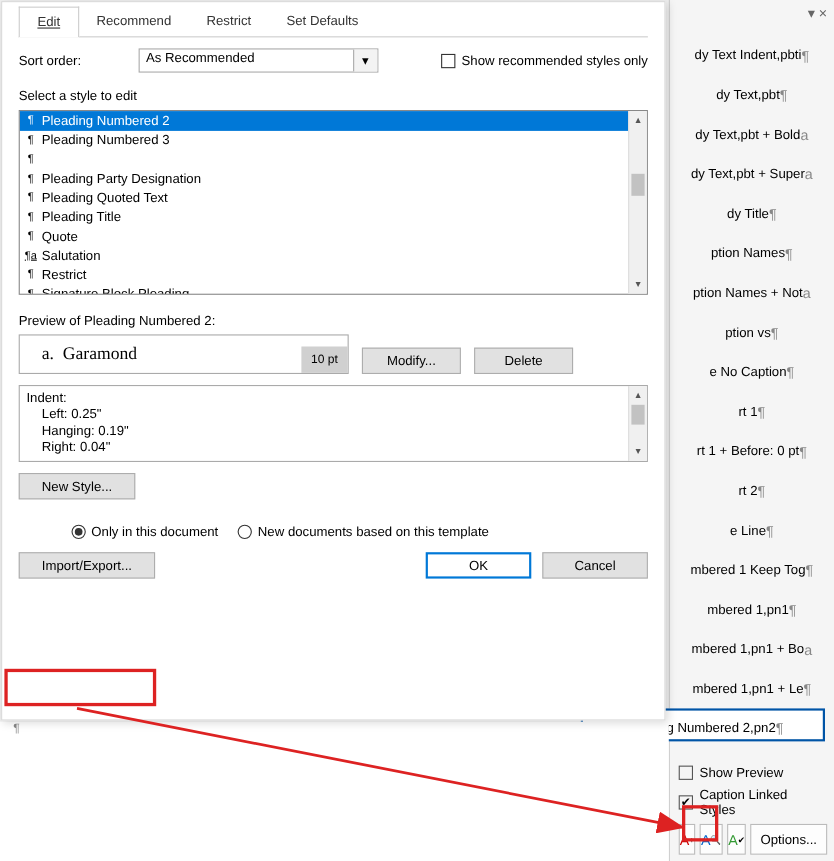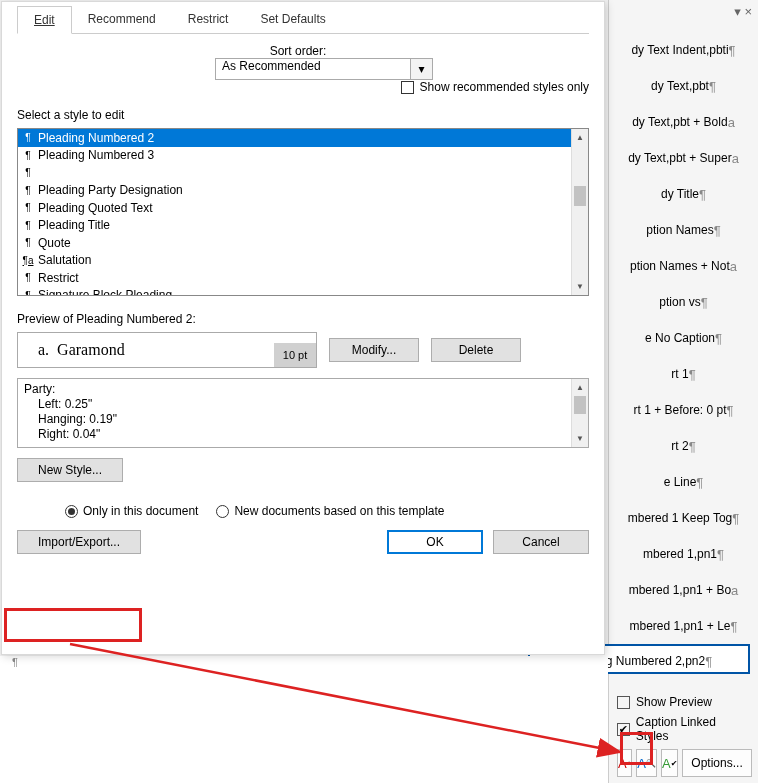--- a/index.html
+++ b/index.html
@@ -46,21 +46,21 @@
   }
   .tab {
     padding: 6px 16px;
     cursor: pointer;
     color: #333;
     position: relative;
   }
   .tab.active { border: 1px solid #ccc; border-bottom: 1px solid #fff; margin-bottom: -1px; background: #fff; }
   .tab u { text-decoration: underline; }
   .content { padding: 0 15px; }
-  .row { display: flex; align-items: center; margin-bottom: 10px; flex-direction: column; }
+  .row { display: flex; align-items: center; margin-bottom: 10px; }
   .label { margin-right: 10px; }
   .select {
     display: flex; align-items: flex-start;
     border: 1px solid #aaa;
     height: 22px; width: 218px;
     background: #fff;
     margin-left: 42px;
   }
   .select-text { flex: 1; padding: 0 6px; font-size: 12px; }
   .select-arrow { width: 22px; height: 100%; border-left: 1px solid #aaa; display:flex;align-items:center;justify-content:center;background:#f3f3f3;}
@@ -69,21 +69,21 @@
   .section-label { margin: 14px 0 6px 0; display:block; }
   .listbox { border:1px solid #888; height: 168px; position:relative; overflow:hidden;}
   .listbox-inner { position:absolute; top:0; left:0; right:17px; bottom:0; overflow:hidden;}
   .list-item { display:flex; align-items:center; height:17.5px; padding:0 4px; font-size:12px;}
   .list-item.selected { background:#0078d7; color:#fff;}
   .list-icon { width:12px; display:inline-block; text-align:center; margin-right:4px; font-size:10px;}
   .scrollbar { position:absolute; right:0; top:0; bottom:0; width:17px; background:#f0f0f0; border-left:1px solid #ddd;}
   .scroll-btn { height:17px; display:flex;align-items:center;justify-content:center; font-size:8px; color:#555;}
   .scroll-thumb { background:#c2c2c2; margin:0 2px;}
   .preview-label { margin: 16px 0 6px 0; display:block;}
-  .preview-row { display:flex; gap:12px; align-items:center;}
+  .preview-row { display:flex; gap:12px; align-items:flex-end;}
   .preview-box { border:1px solid #aaa; height:36px; width:300px; display:flex; align-items:center; position:relative;}
   .preview-text { flex:1; padding:0 20px; font-family: Garamond, Georgia, serif; font-size:16px;}
   .preview-size { position:absolute; right:0; bottom:0; width:42px; height:24px; background:#d0d0d0; display:flex;align-items:center;justify-content:center; font-size:11px;}
   .btn { border:1px solid #adadad; background:#e1e1e1; height:24px; padding:0 20px; cursor:pointer; font-size:12px; min-width:90px;}
   .indent-box { border:1px solid #aaa; height:70px; margin-top:10px; position:relative;}
   .indent-inner { position:absolute; top:0; left:0; right:17px; bottom:0; padding:3px 6px; font-size:12px; line-height:15px;}
   .radio-row { display:flex; align-items:center; gap:18px; margin:22px 0 12px 0;padding-left:48px;}
   .radio { width:13px; height:13px; border:1px solid #333; border-radius:50%; display:inline-flex; align-items:center; justify-content:center; margin-right:5px;}
   .radio.checked::after { content:""; width:7px; height:7px; background:#333; border-radius:50%;}
   .bottom-row { display:flex; align-items:center; gap:10px; }
@@ -298,21 +298,21 @@
       <div class="preview-box">
         <span class="preview-text"><span>a.</span>&nbsp;&nbsp;<span>Garamond</span></span>
         <div class="preview-size">10 pt</div>
       </div>
       <button class="btn">Modify...</button>
       <button class="btn">Delete</button>
     </div>
 
     <div class="indent-box">
       <div class="indent-inner">
-        <div>Party:</div>
+        <div>Indent:</div>
         <div style="padding-left:14px">Left:  0.25"</div>
         <div style="padding-left:14px">Hanging:  0.19"</div>
         <div style="padding-left:14px">Right:  0.04"</div>
       </div>
       <div class="scrollbar">
         <div class="scroll-btn">▲</div>
         <div class="scroll-thumb" style="height:18px;"></div>
         <div class="scroll-btn" style="position:absolute;bottom:0;width:100%;">▼</div>
       </div>
     </div>

